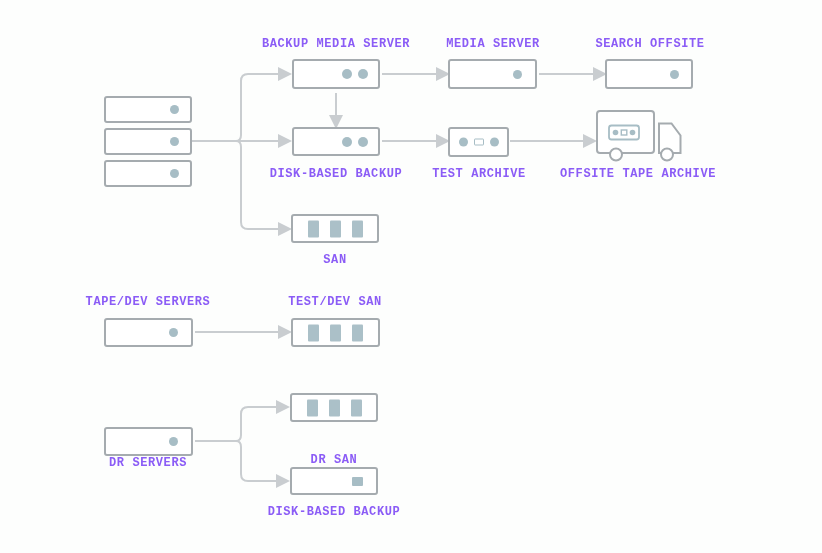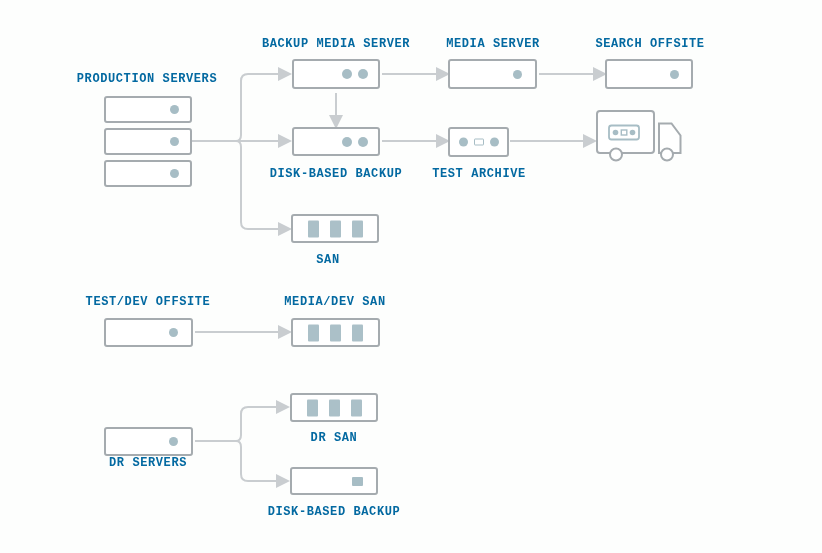--- a/index.html
+++ b/index.html
@@ -3,21 +3,21 @@
 <meta charset="utf-8">
 <style>
   html,body{margin:0;padding:0;background:#ffffff;}
   .stage{
     position:relative;width:822px;height:553px;background:#fdfefd;overflow:hidden;
     font-family:"Liberation Mono","DejaVu Sans Mono",monospace;
   }
   .layer{position:absolute;left:0;top:0;}
   .lbl{
     position:absolute;transform:translateX(-50%);
-    font-size:12px;letter-spacing:0.6px;color:#0369a1;white-space:nowrap;
+    font-size:12px;letter-spacing:0.6px;color:#8b5cf6;white-space:nowrap;
     font-weight:bold;
   }
   .box{
     position:absolute;border:2px solid #a5abaf;border-radius:3px;background:#fff;
     box-sizing:border-box;
   }
   .dot{
     position:absolute;width:9px;height:9px;border-radius:50%;
     background:#a7bdc5;top:50%;margin-top:-4.5px;
   }
@@ -58,30 +58,30 @@
       <path d="M336,93 V117" marker-end="url(#ah)"></path>
       <path d="M382,141 H438" marker-end="url(#ah)"></path>
       <path d="M510,141 H585" marker-end="url(#ah)"></path>
       <path d="M195,332 H280" marker-end="url(#ah)"></path>
       <path d="M195,441 H237"></path>
       <path d="M236,441 Q241,441 241,435 V414 Q241,407 248,407 H278" marker-end="url(#ah)"></path>
       <path d="M236,441 Q241,441 241,447 V474 Q241,481 248,481 H278" marker-end="url(#ah)"></path>
     </g>
   </svg>
 
-  <div class="lbl" style="left:147px;top:72px">PRODUCTION SERVERS</div>
   <div class="lbl" style="left:336px;top:37px">BACKUP MEDIA SERVER</div>
   <div class="lbl" style="left:493px;top:37px">MEDIA SERVER</div>
   <div class="lbl" style="left:650px;top:37px">SEARCH OFFSITE</div>
   <div class="lbl" style="left:336px;top:167px">DISK-BASED BACKUP</div>
   <div class="lbl" style="left:479px;top:167px">TEST ARCHIVE</div>
-  <div class="lbl" style="left:328px;top:253px">SAN</div>
-  <div class="lbl" style="left:148px;top:295px">TEST/DEV OFFSITE</div>
-  <div class="lbl" style="left:335px;top:295px">MEDIA/DEV SAN</div>
-  <div class="lbl" style="left:334px;top:431px">DR SAN</div>
+  <div class="lbl" style="left:638px;top:167px">OFFSITE TAPE ARCHIVE</div>
+  <div class="lbl" style="left:335px;top:253px">SAN</div>
+  <div class="lbl" style="left:148px;top:295px">TAPE/DEV SERVERS</div>
+  <div class="lbl" style="left:335px;top:295px">TEST/DEV SAN</div>
+  <div class="lbl" style="left:334px;top:453px">DR SAN</div>
   <div class="lbl" style="left:148px;top:456px">DR SERVERS</div>
   <div class="lbl" style="left:334px;top:505px">DISK-BASED BACKUP</div>
 
   <div class="box" style="left:104px;top:96px;width:88px;height:27px">
       <span class="dot" style="right:11px"></span>
     </div>
   <div class="box" style="left:104px;top:128px;width:88px;height:27px">
       <span class="dot" style="right:11px"></span>
     </div>
   <div class="box" style="left:104px;top:160px;width:88px;height:27px">

